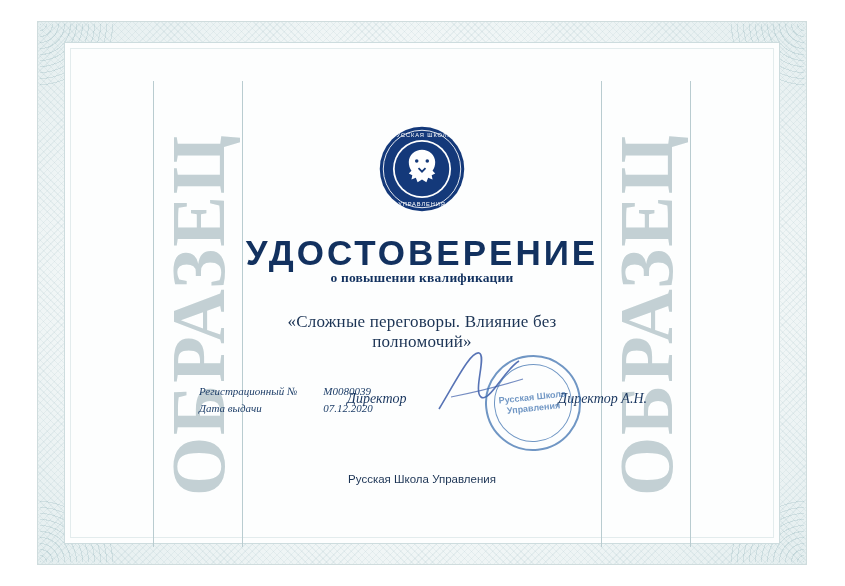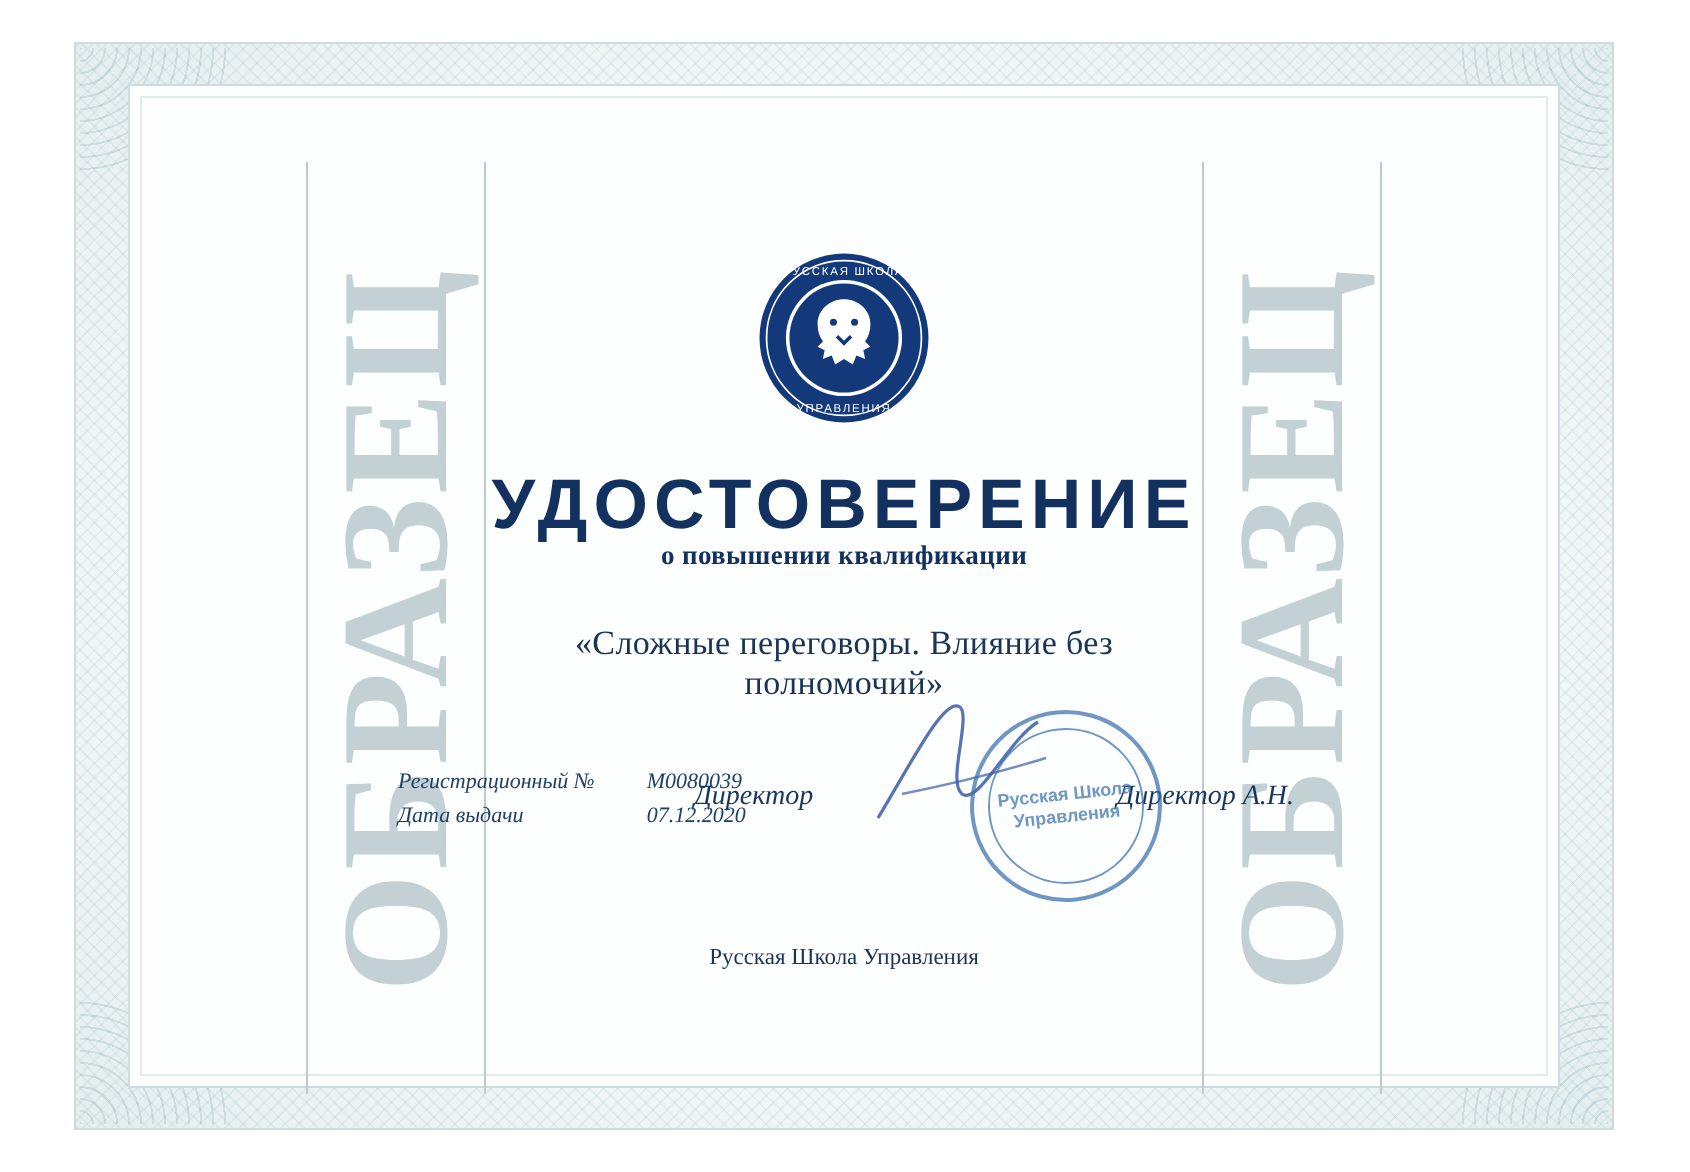--- a/index.html
+++ b/index.html
@@ -222,21 +222,21 @@
     left: 0; right: 0;
     bottom: 38px;
     font-family: "Liberation Serif", serif;
     font-size: 13px;
     color: #1b3354;
   }
   #footer-org {
     position: absolute;
     left: 0; right: 0;
     bottom: 18px;
-    font-family: Liberation Serif, serif;
+    font-family: Liberation Sans, sans-serif;
     font-size: 11.5px;
     color: #1b3354;
   }
 </style>
 </head>
 <body>
 
 <div id="certificate-page">
 
   <div id="certificate-sheet">

